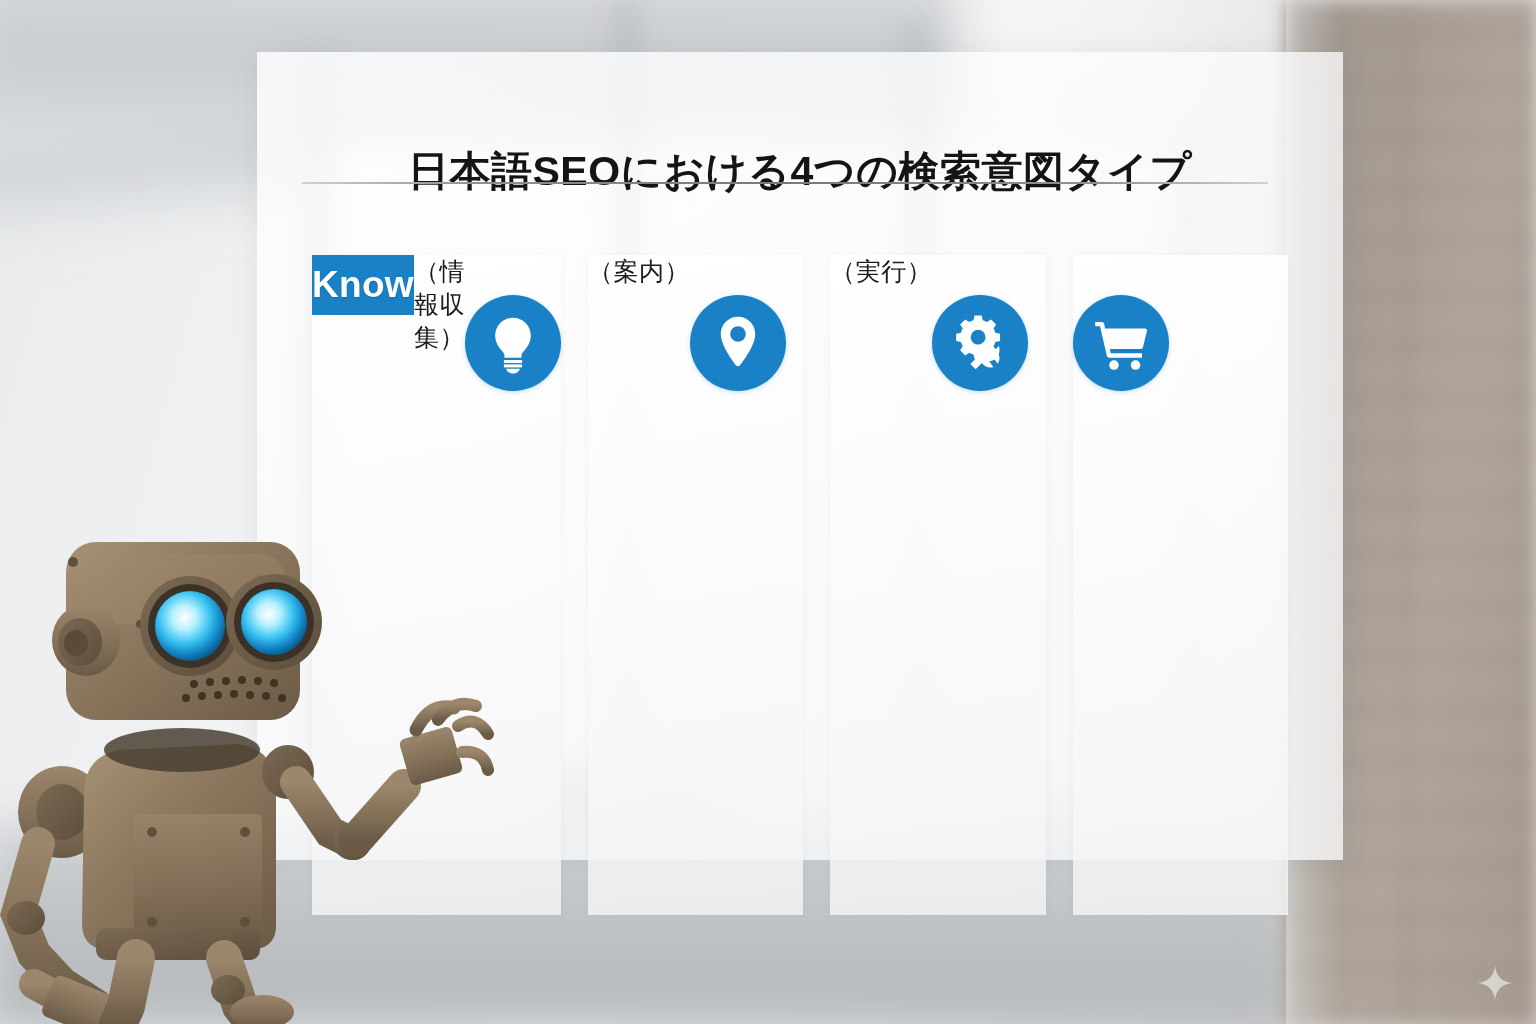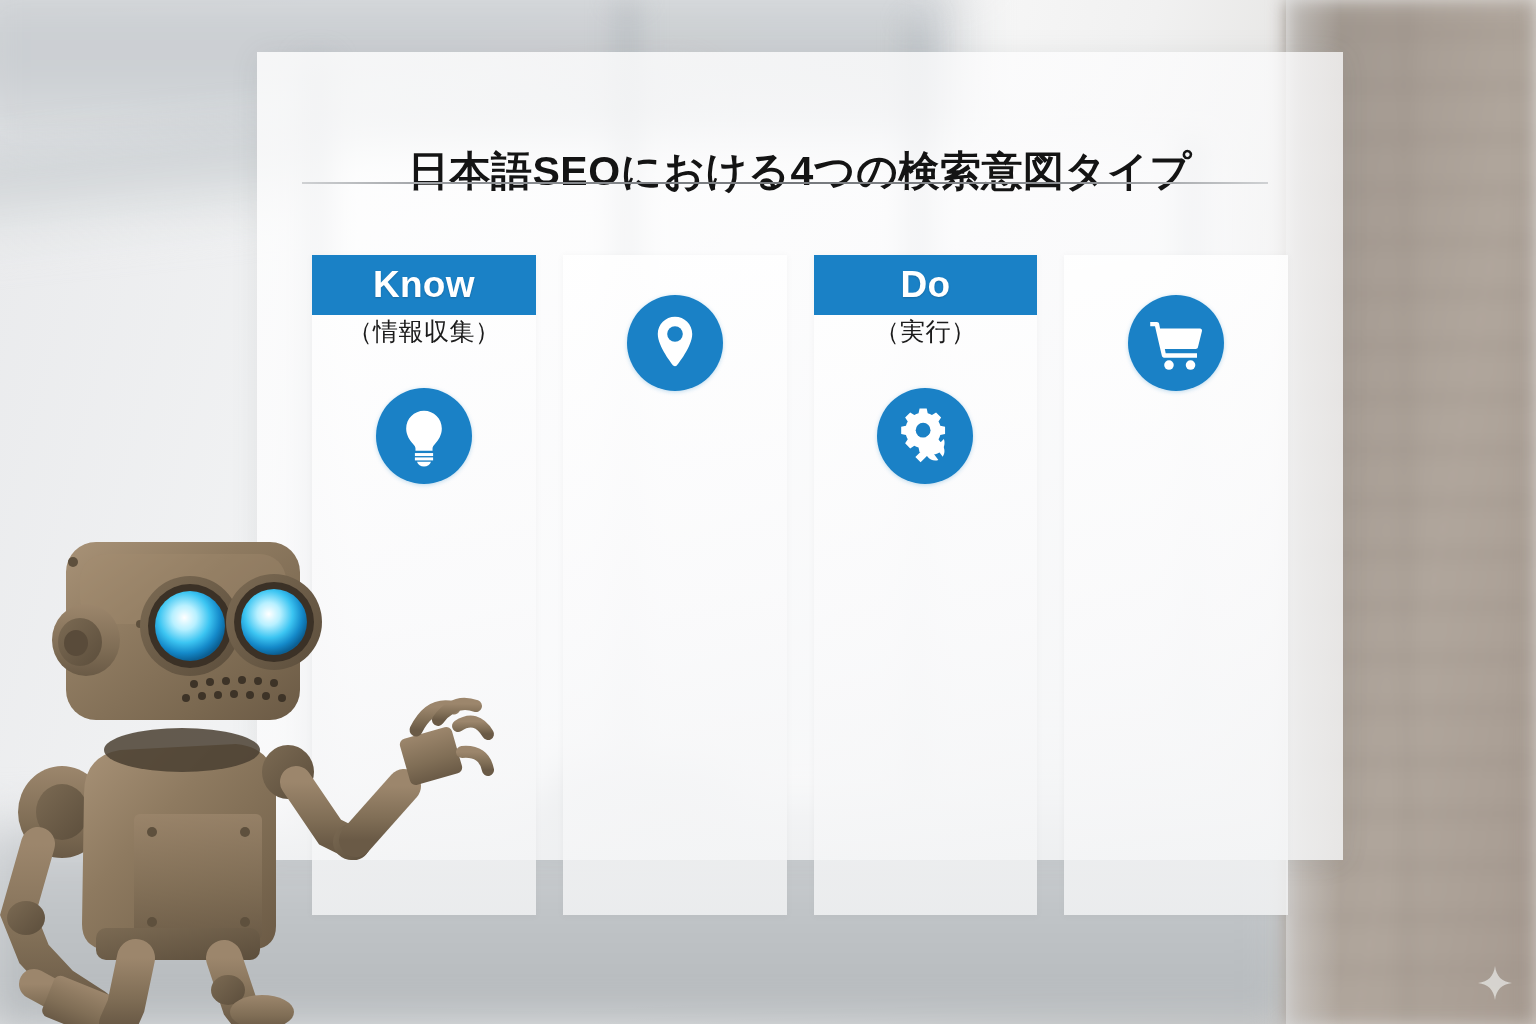--- a/index.html
+++ b/index.html
@@ -169,21 +169,20 @@
     top: 203px;
     width: 976px;
     height: 660px;
     display: flex;
     gap: 27px;
   }
 
   .card {
     flex: 1 1 0;
     display: flex;
-    flex-direction: column;
     background: linear-gradient(170deg, rgba(255,255,255,.88) 0%, rgba(250,250,251,.80) 55%, rgba(243,244,245,.82) 100%);
     box-shadow: 0 1px 6px rgba(110,115,120,.07);
   }
 
   .card-header {
     height: 60px;
     background: #1a81c6;
     color: #ffffff;
     display: flex;
     align-items: center;
@@ -276,32 +275,32 @@
               <path fill="#ffffff" d="M32 6c-10.2 0-18.4 8.2-18.4 18.3 0 6.9 3.7 12.2 7.1 16 1.6 1.8 2.5 3.2 2.5 4.6v2.4h17.6v-2.4c0-1.4.9-2.8 2.5-4.6 3.4-3.8 7.1-9.1 7.1-16C50.4 14.2 42.2 6 32 6z"></path>
               <rect x="22.6" y="49.6" width="18.8" height="3.1" fill="#ffffff"></rect>
               <rect x="22.6" y="54.1" width="18.8" height="3.1" fill="#ffffff"></rect>
               <path fill="#ffffff" d="M24.8 58.6h14.4c-.9 2.9-3.7 4.9-7.2 4.9s-6.3-2-7.2-4.9z"></path>
             </svg>
           </div>
         </div>
       </div>
 
       <div class="card">
+        <div class="card-sub">（案内）</div>
         <div class="card-icon-wrap">
           <div class="icon-circle">
             <svg width="58" height="58" viewBox="0 0 64 64" aria-hidden="true">
               <path fill="#ffffff" d="M32 3C21.5 3 13 11.5 13 22c0 13.7 16.3 33.9 17 34.8.5.6 1.4.9 2 .9s1.5-.3 2-.9c.7-.9 17-21.1 17-34.8C51 11.5 42.5 3 32 3z"></path>
               <circle cx="32" cy="22" r="8.6" fill="#1a81c6"></circle>
             </svg>
           </div>
         </div>
       </div>
 
       <div class="card">
-        <div class="card-header">Do</div>
         <div class="card-sub">（実行）</div>
         <div class="card-icon-wrap">
           <div class="icon-circle">
             <svg width="60" height="60" viewBox="0 0 64 64" aria-hidden="true">
 
               <path fill="#ffffff" d="M26.2 2.6h7.6l1.1 5.1c1.6.4 3.1 1 4.5 1.9l4.4-2.8 5.4 5.4-2.8 4.4c.8 1.4 1.5 2.9 1.9 4.5l5.1 1.1v7.6l-5.1 1.1c-.4 1.6-1 3.1-1.9 4.5l2.8 4.4-5.4 5.4-4.4-2.8c-1.4.8-2.9 1.5-4.5 1.9l-1.1 5.1h-7.6l-1.1-5.1c-1.6-.4-3.1-1-4.5-1.9l-4.4 2.8-5.4-5.4 2.8-4.4c-.8-1.4-1.5-2.9-1.9-4.5l-5.1-1.1v-7.6l5.1-1.1c.4-1.6 1-3.1 1.9-4.5l-2.8-4.4 5.4-5.4 4.4 2.8c1.4-.8 2.9-1.5 4.5-1.9z"></path>
               <circle cx="30" cy="25.8" r="7.9" fill="#1a81c6"></circle>
 
               <path fill="#ffffff" d="M59.1 36.3c-3.2-3.2-7.9-3.9-11.8-2.2l-3.1-3.1-5.6 5.6 3.1 3.1c-1.7 3.9-1 8.6 2.2 11.8 3.3 3.3 8.2 3.9 12.1 1.9l-7-7 4.1-4.1 7 7c2-3.9 1.4-8.7-1.9-12z" transform="translate(-8 2) rotate(8 40 42)"></path>
               <path fill="#ffffff" d="M50.5 30.7c-4.3-1.6-9.3-.7-12.8 2.8-3.5 3.5-4.4 8.5-2.8 12.8l-9.2 9.2 5.6 5.6 9.2-9.2c4.3 1.6 9.3.7 12.8-2.8 3.5-3.5 4.4-8.5 2.8-12.8l-7.6 7.6-5.6-5.6 7.6-7.6z" transform="translate(-4 -1)"></path>

